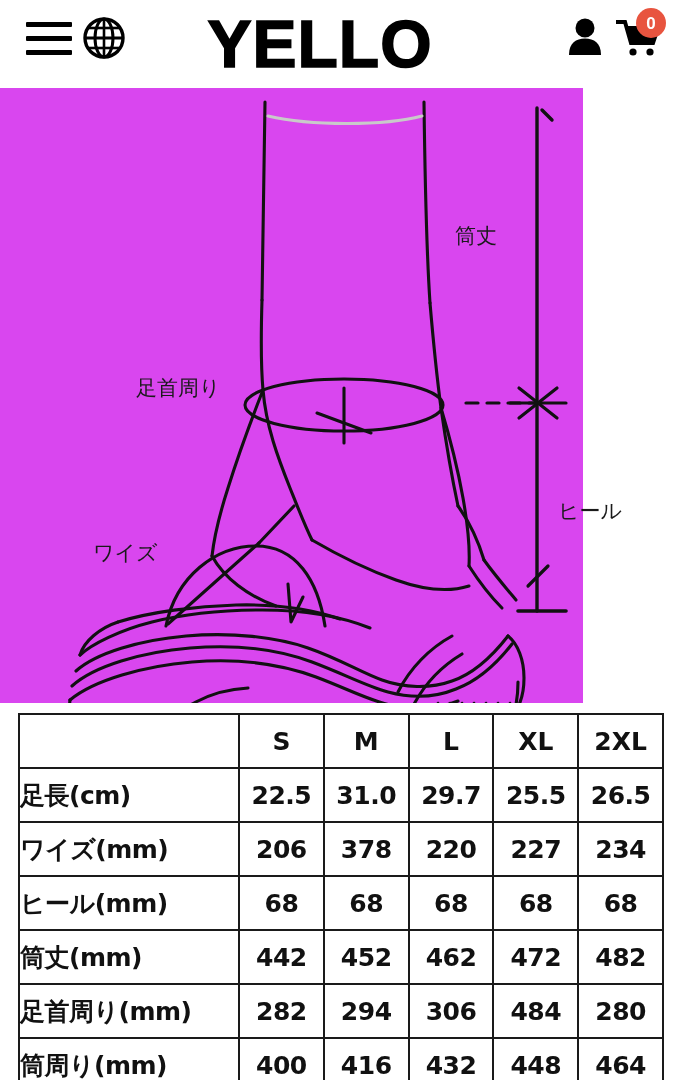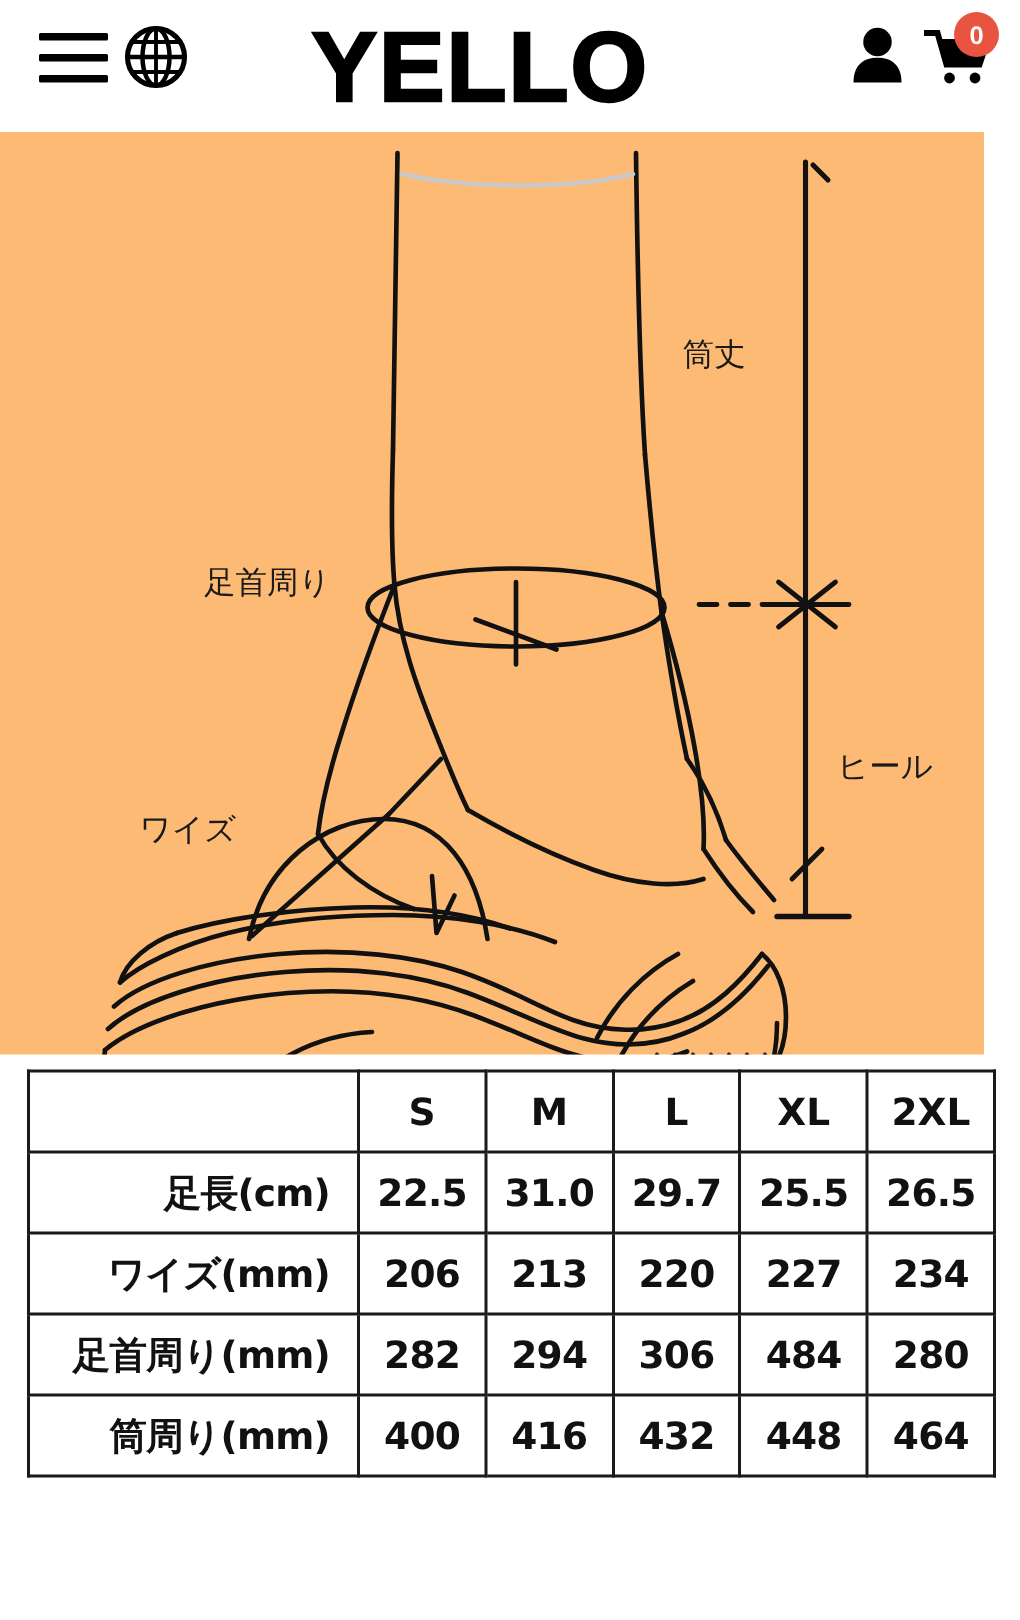--- a/index.html
+++ b/index.html
@@ -95,23 +95,23 @@
     align-items: center;
     justify-content: center;
     line-height: 1;
   }
 
   
   .diagram {
     position: absolute;
     left: 0;
     top: 88px;
-    width: 656px;
+    width: 583px;
     height: 615px;
-    background: #fdba74;
+    background: #d946ef;
   }
   .diagram svg { display: block; width: 680px; height: 615px; }
   .dlabel {
     font-family: "DejaVu Sans", "Liberation Sans", sans-serif;
     font-size: 21px;
     fill: #1a1a1a;
   }
 
   
   .size-table-wrap {
@@ -133,21 +133,21 @@
     text-align: center;
     font-family: "DejaVu Sans", "Liberation Sans", sans-serif;
     font-weight: 700;
     font-size: 25px;
     color: #111;
     padding: 0;
   }
   table.size-table col.lbl { width: 220px; }
   table.size-table col.sz  { width: 84.8px; }
   table.size-table td.row-label {
-    text-align: right;
+    text-align: left;
     padding-right: 18px;
     font-size: 25px;
     letter-spacing: -0.5px;
   }
   table.size-table th.corner { border-top-color: #1a1a1a; }
   .num { font-size: 26px; letter-spacing: -0.5px; }
 </style>
 </head>
 <body>
 
@@ -294,24 +294,40 @@
         <td class="row-label">足長(cm)</td>
         <td class="num">22.5</td>
         <td class="num">31.0</td>
         <td class="num">29.7</td>
         <td class="num">25.5</td>
         <td class="num">26.5</td>
       </tr>
       <tr>
         <td class="row-label">ワイズ(mm)</td>
         <td class="num">206</td>
-        <td class="num">213</td>
+        <td class="num">378</td>
         <td class="num">220</td>
         <td class="num">227</td>
         <td class="num">234</td>
+      </tr>
+      <tr>
+        <td class="row-label">ヒール(mm)</td>
+        <td class="num">68</td>
+        <td class="num">68</td>
+        <td class="num">68</td>
+        <td class="num">68</td>
+        <td class="num">68</td>
+      </tr>
+      <tr>
+        <td class="row-label">筒丈(mm)</td>
+        <td class="num">442</td>
+        <td class="num">452</td>
+        <td class="num">462</td>
+        <td class="num">472</td>
+        <td class="num">482</td>
       </tr>
       <tr>
         <td class="row-label">足首周り(mm)</td>
         <td class="num">282</td>
         <td class="num">294</td>
         <td class="num">306</td>
         <td class="num">484</td>
         <td class="num">280</td>
       </tr>
       <tr>

